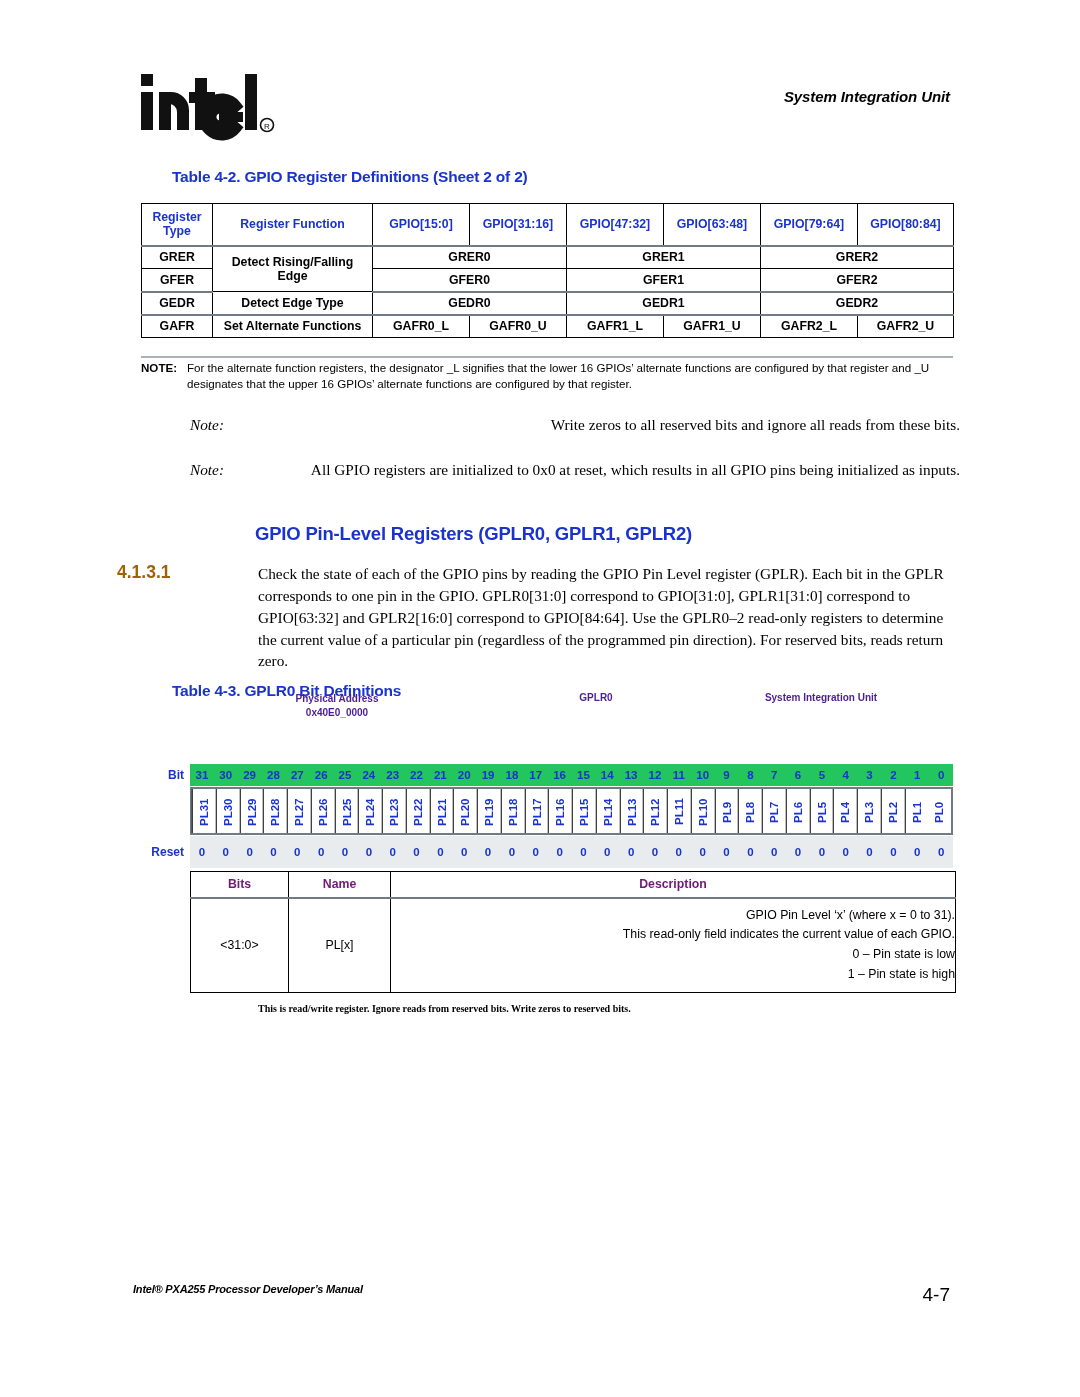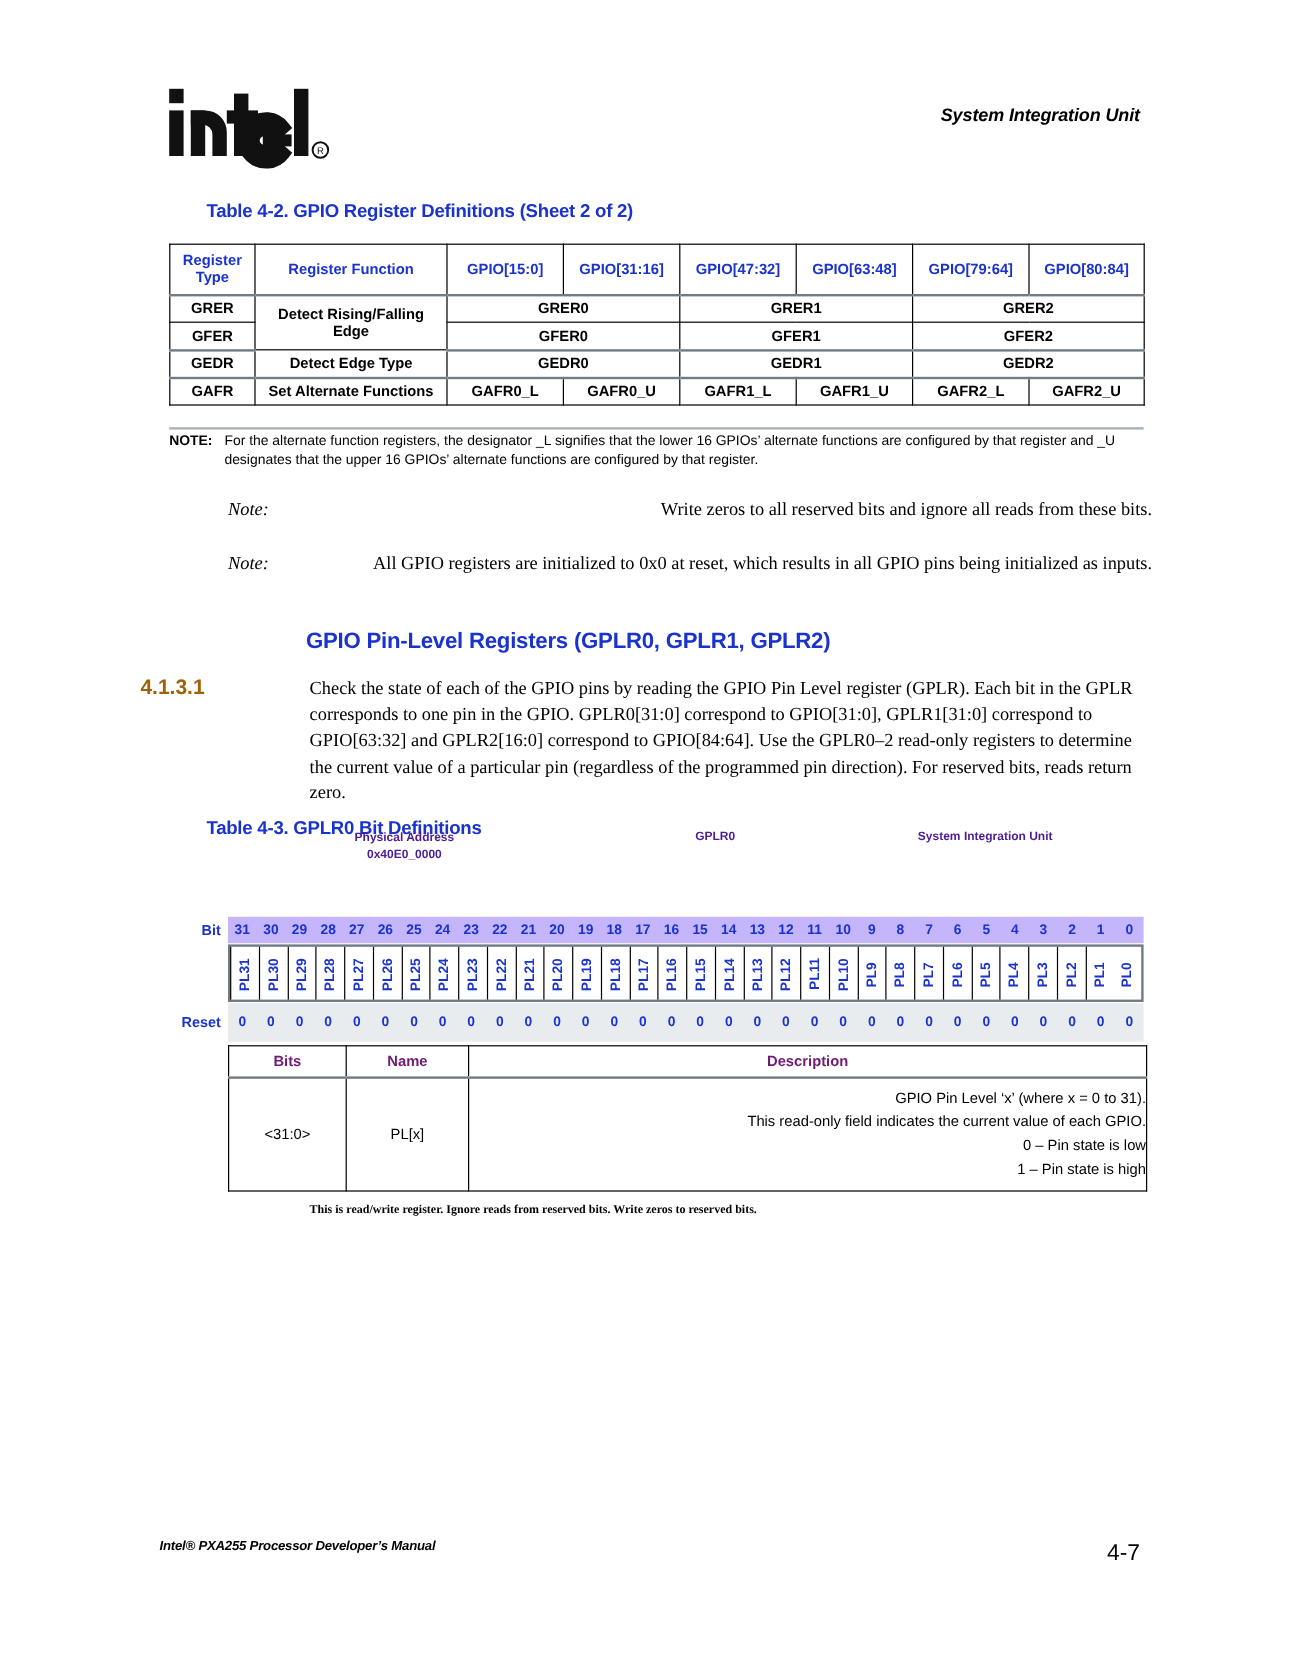--- a/index.html
+++ b/index.html
@@ -131,21 +131,21 @@
     display:flex; align-items:center; justify-content:flex-end;
   }
   .cells { display:flex; flex:1; }
   .cells > div {
     flex:1 1 0; text-align:center;
     font-size:11.5px; color:#1a33cc; font-weight:bold;
     display:flex; align-items:center; justify-content:center;
   }
 
   .row-bit { height:22px; }
-  .row-bit .cells { background:#c4b5fd; }
+  .row-bit .cells { background:#22c55e; }
   .row-name { height:48px; margin-top:1px; }
   .row-name .cells {
     border:2px solid #6f7b85;
   }
   .row-name .cells > div {
     border-right:1px solid #000;
     writing-mode:vertical-rl;
     transform:rotate(180deg);
     font-size:11.5px;
     letter-spacing:0px;

